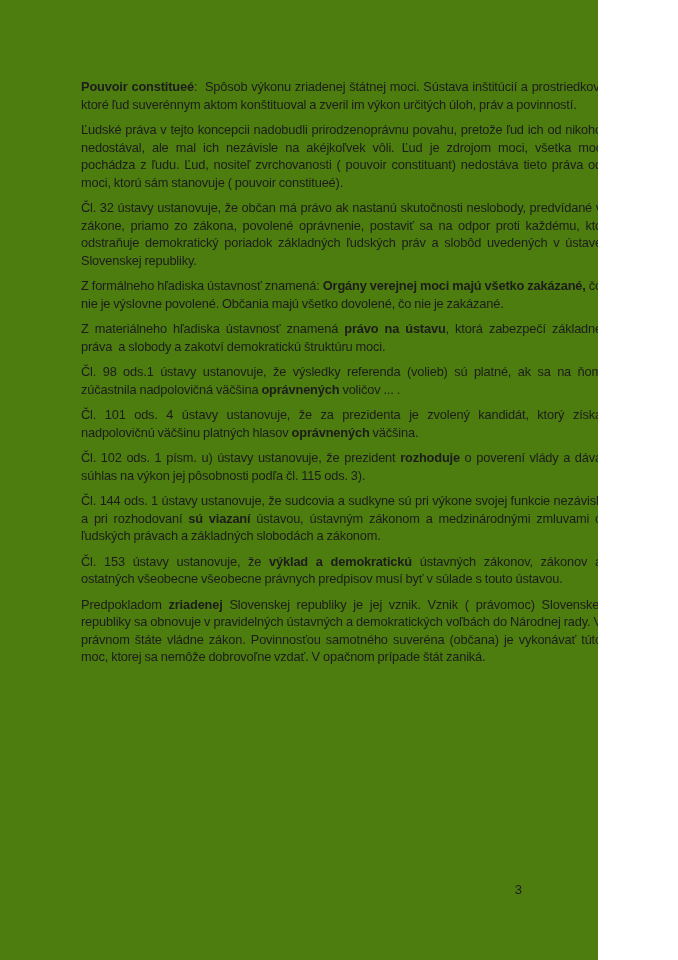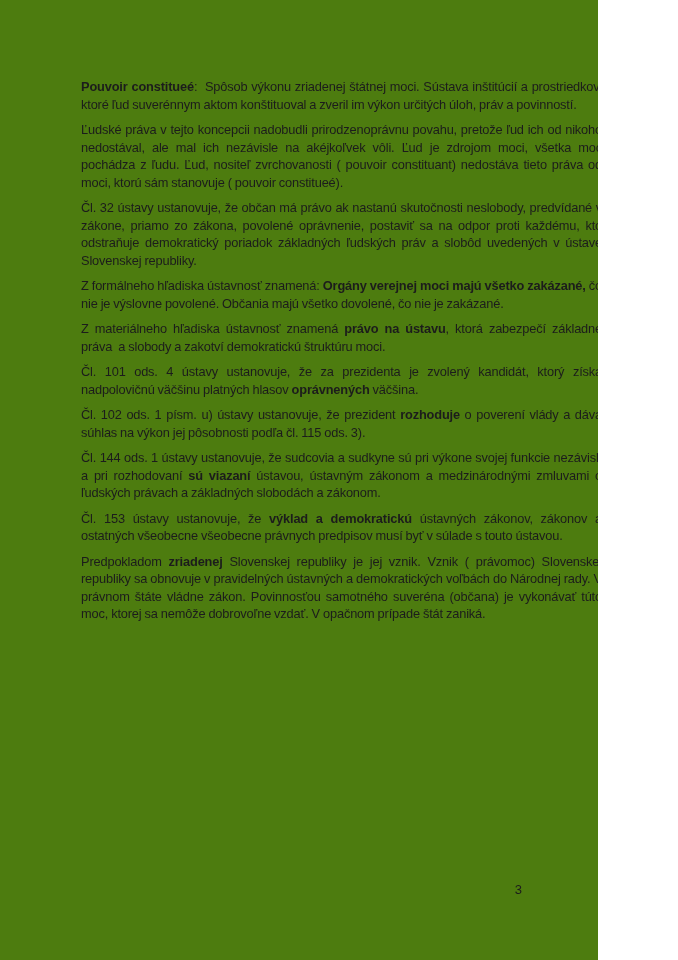--- a/index.html
+++ b/index.html
@@ -51,20 +51,21 @@
     <p><b>Pouvoir constitueé</b><span>:&nbsp; Spôsob výkonu zriadenej štátnej moci. Sústava inštitúcií a prostriedkov, ktoré ľud suverénnym aktom konštituoval a zveril im výkon určitých úloh, práv a povinností.</span></p>
 
     <p><span>Ľudské práva v tejto koncepcii nadobudli prirodzenoprávnu povahu, pretože ľud ich od nikoho nedostával, ale mal ich nezávisle na akéjkoľvek vôli. Ľud je zdrojom moci, všetka moc pochádza z ľudu. Ľud, nositeľ zvrchovanosti ( pouvoir constituant) nedostáva tieto práva od moci, ktorú sám stanovuje ( pouvoir constitueé).</span></p>
 
     <p><span>Čl. 32 ústavy ustanovuje, že občan má právo ak nastanú skutočnosti neslobody, predvídané v zákone, priamo zo zákona, povolené oprávnenie, postaviť sa na odpor proti každému, kto odstraňuje demokratický poriadok základných ľudských práv a slobôd uvedených v ústave Slovenskej republiky.</span></p>
 
     <p><span>Z formálneho hľadiska ústavnosť znamená: </span><b>Orgány verejnej moci majú všetko zakázané,</b><span> čo nie je výslovne povolené. Občania majú všetko dovolené, čo nie je zakázané.</span></p>
 
     <p><span>Z materiálneho hľadiska ústavnosť znamená </span><b>právo na ústavu</b><span>, ktorá zabezpečí základné práva &nbsp;a slobody a zakotví demokratickú štruktúru moci.</span></p>
 
+    <p><span>Čl. 98 ods.1 ústavy ustanovuje, že výsledky referenda (volieb) sú platné, ak sa na ňom zúčastnila nadpolovičná väčšina </span><b>oprávnených</b><span> voličov ... .</span></p>
 
     <p><span>Čl. 101 ods. 4 ústavy ustanovuje, že za prezidenta je zvolený kandidát, ktorý získa nadpolovičnú väčšinu platných hlasov </span><b>oprávnených</b><span> väčšina.</span></p>
 
     <p><span>Čl. 102 ods. 1 písm. u) ústavy ustanovuje, že prezident </span><b>rozhoduje</b><span> o poverení vlády a dáva súhlas na výkon jej pôsobnosti podľa čl. 115 ods. 3).</span></p>
 
 
 
     <p><span>Čl. 144 ods. 1 ústavy ustanovuje, že sudcovia a sudkyne sú pri výkone svojej funkcie nezávislí a pri rozhodovaní </span><b>sú viazaní</b><span> ústavou, ústavným zákonom a medzinárodnými zmluvami o ľudských právach a základných slobodách a zákonom.</span></p>
 
 

